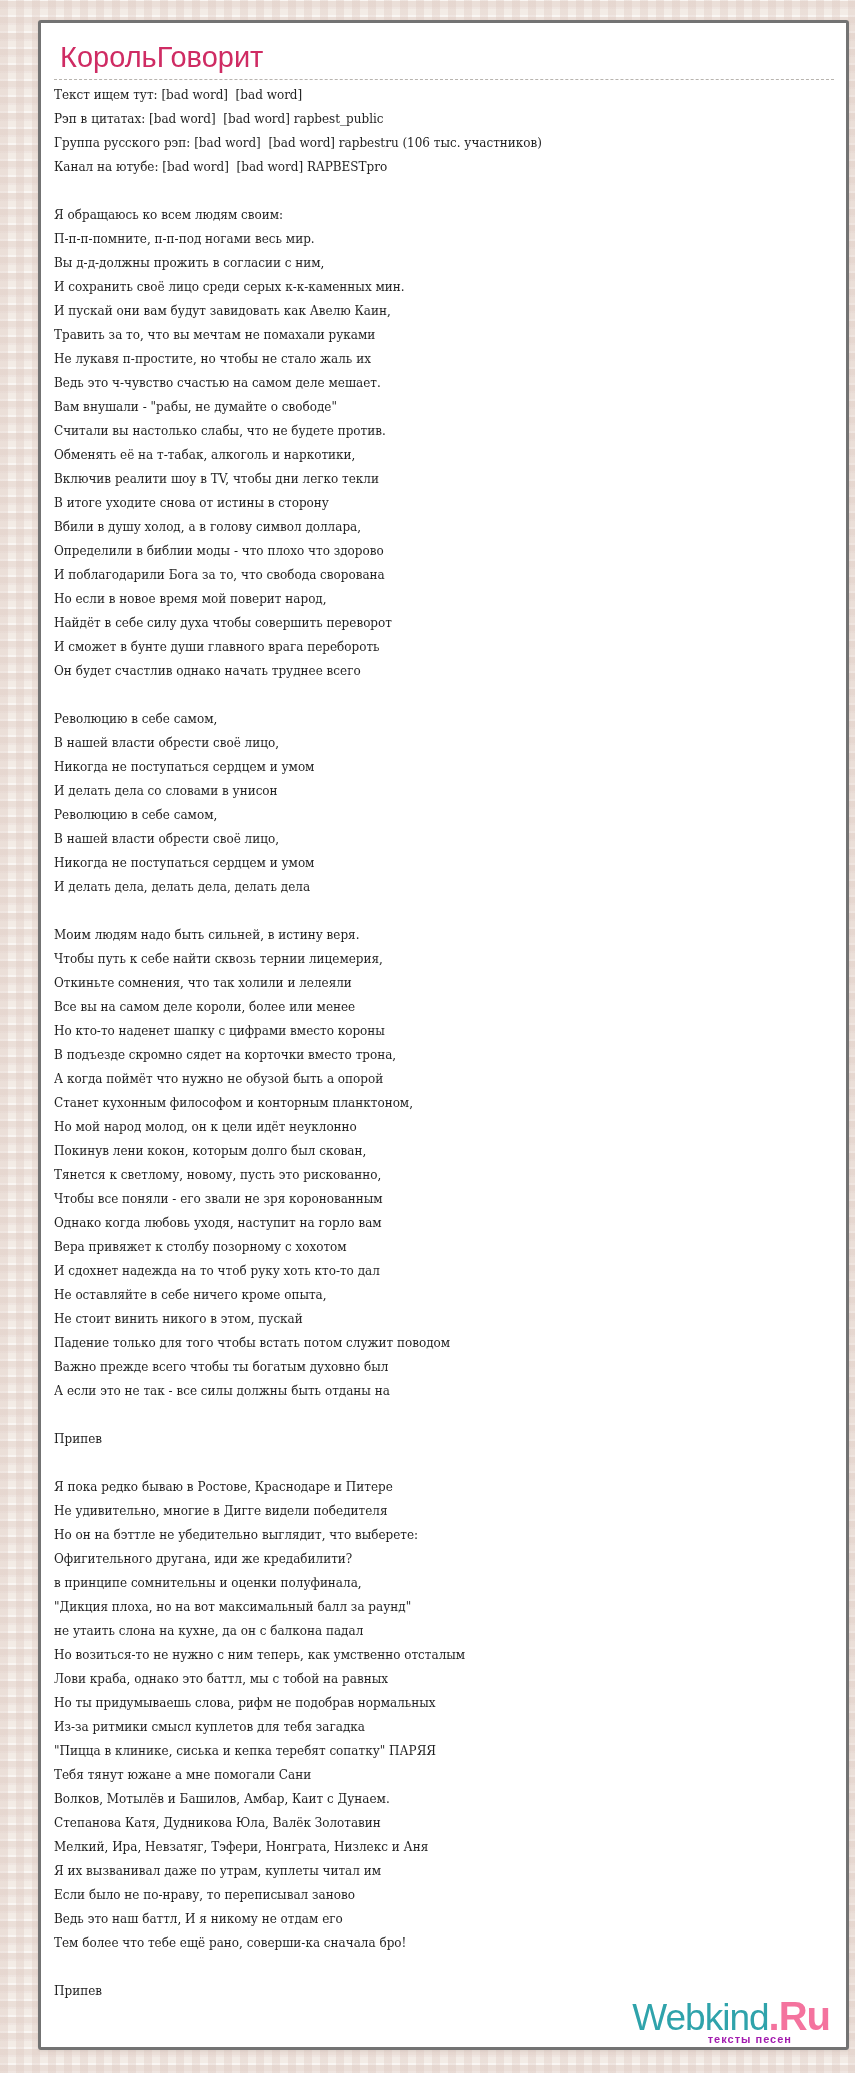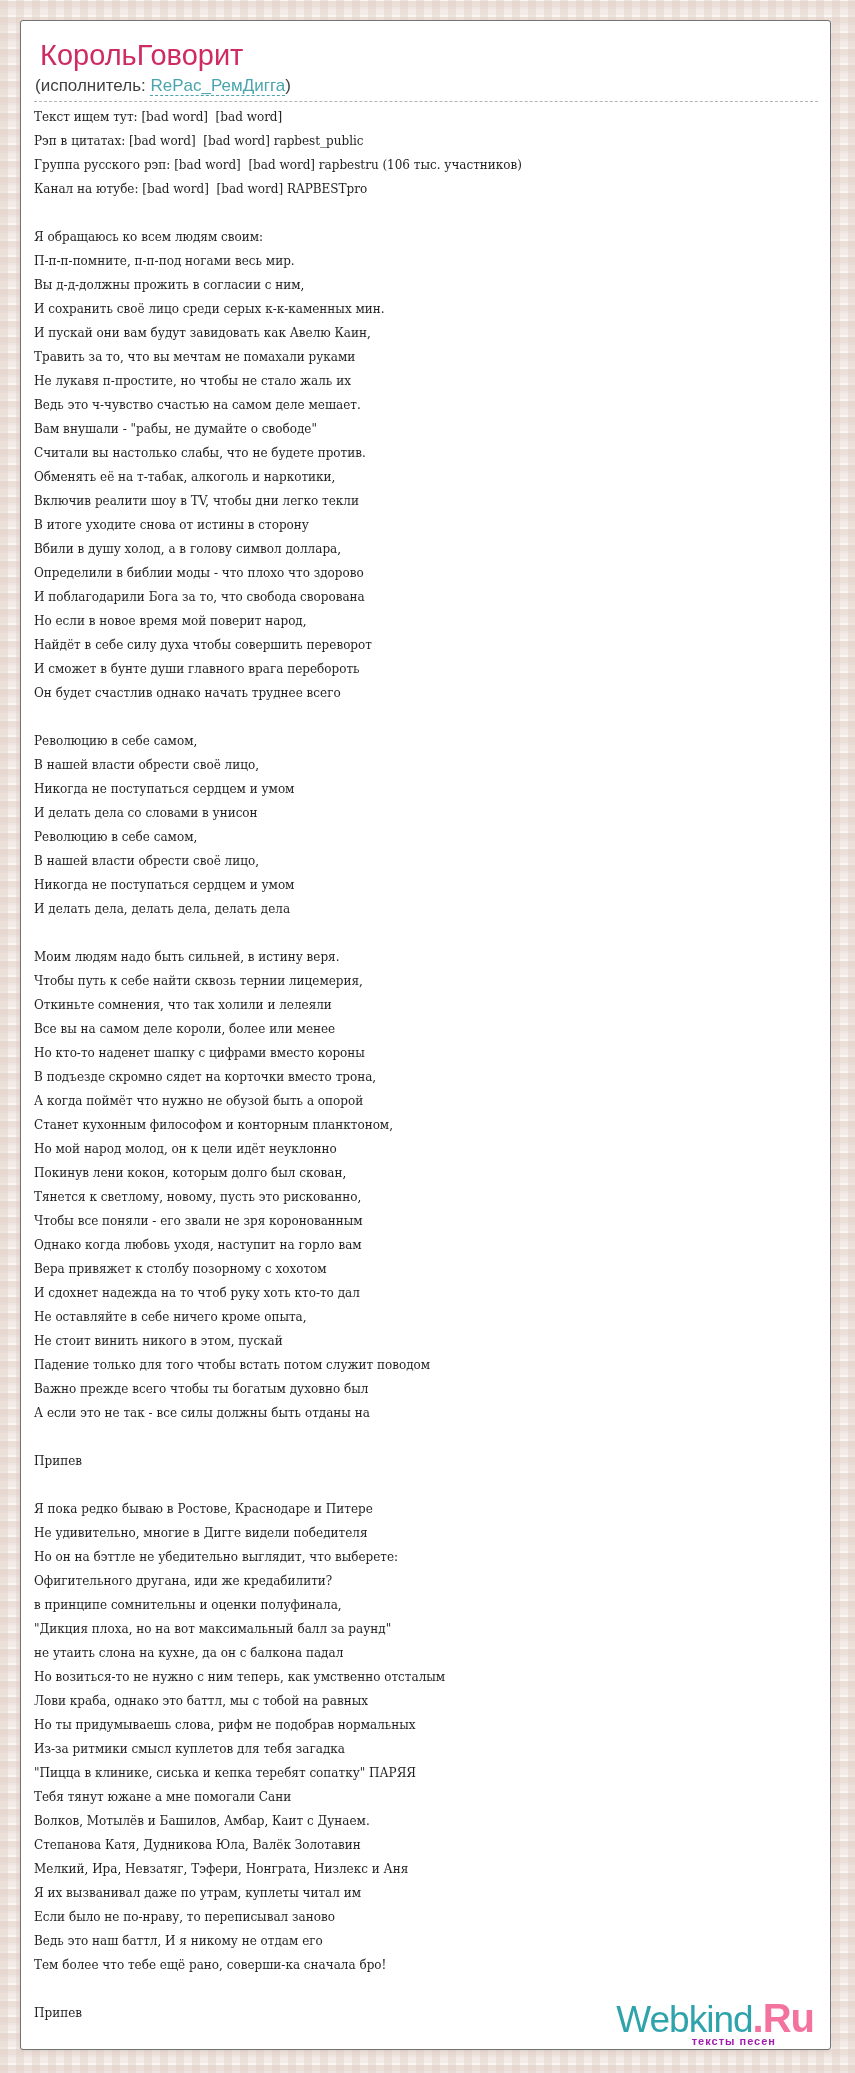--- a/index.html
+++ b/index.html
@@ -13,27 +13,27 @@
     overflow: hidden;
     font-family: "Liberation Sans", sans-serif;
     background-color: #f3ece6;
     background-image:
       repeating-linear-gradient(0deg, rgba(222,202,194,.38) 0 8px, transparent 8px 16px),
       repeating-linear-gradient(90deg, rgba(222,202,194,.38) 0 8px, transparent 8px 16px),
       repeating-linear-gradient(0deg, rgba(255,255,255,.5) 0 2px, transparent 2px 8px);
   }
   .card {
     position: absolute;
-    left: 20px;
+    left: 38px;
     top: 20px;
     width: 811px;
     height: 2030px;
     box-sizing: border-box;
     background: #ffffff;
-    border: 1px solid #737373;
+    border: 3px solid #737373;
     border-radius: 3px;
     box-shadow: 0 1px 3px rgba(0,0,0,.07);
     padding: 16px 12px 0 13px;
   }
   .page-title {
     margin: 0 0 0 6px;
     font-size: 29px;
     line-height: 36px;
     font-weight: 500;
     color: #cf2b63;
@@ -93,21 +93,20 @@
     letter-spacing: 1px;
   }
 </style>
 </head>
 <body>
 
 <div class="card">
 
   <h1 class="page-title">КорольГоворит</h1>
 
-  <div class="artist-line"><span>(исполнитель: </span><a class="artist-link">RePac_РемДигга</a><span>)</span></div>
 
   <hr class="separator">
 
   <div class="lyrics"><div>Текст ищем тут: [bad word]  [bad word]</div><div>Рэп в цитатах: [bad word]  [bad word] rapbest_public</div><div>Группа русского рэп: [bad word]  [bad word] rapbestru (106 тыс. участников)</div><div>Канал на ютубе: [bad word]  [bad word] RAPBESTpro</div><div>&nbsp;</div><div>Я обращаюсь ко всем людям своим:</div><div>П-п-п-помните, п-п-под ногами весь мир.</div><div>Вы д-д-должны прожить в согласии с ним,</div><div>И сохранить своё лицо среди серых к-к-каменных мин.</div><div>И пускай они вам будут завидовать как Авелю Каин,</div><div>Травить за то, что вы мечтам не помахали руками</div><div>Не лукавя п-простите, но чтобы не стало жаль их</div><div>Ведь это ч-чувство счастью на самом деле мешает.</div><div>Вам внушали - "рабы, не думайте о свободе"</div><div>Считали вы настолько слабы, что не будете против.</div><div>Обменять её на т-табак, алкоголь и наркотики,</div><div>Включив реалити шоу в TV, чтобы дни легко текли</div><div>В итоге уходите снова от истины в сторону</div><div>Вбили в душу холод, а в голову символ доллара,</div><div>Определили в библии моды - что плохо что здорово</div><div>И поблагодарили Бога за то, что свобода сворована</div><div>Но если в новое время мой поверит народ,</div><div>Найдёт в себе силу духа чтобы совершить переворот</div><div>И сможет в бунте души главного врага перебороть</div><div>Он будет счастлив однако начать труднее всего</div><div>&nbsp;</div><div>Революцию в себе самом,</div><div>В нашей власти обрести своё лицо,</div><div>Никогда не поступаться сердцем и умом</div><div>И делать дела со словами в унисон</div><div>Революцию в себе самом,</div><div>В нашей власти обрести своё лицо,</div><div>Никогда не поступаться сердцем и умом</div><div>И делать дела, делать дела, делать дела</div><div>&nbsp;</div><div>Моим людям надо быть сильней, в истину веря.</div><div>Чтобы путь к себе найти сквозь тернии лицемерия,</div><div>Откиньте сомнения, что так холили и лелеяли</div><div>Все вы на самом деле короли, более или менее</div><div>Но кто-то наденет шапку с цифрами вместо короны</div><div>В подъезде скромно сядет на корточки вместо трона,</div><div>А когда поймёт что нужно не обузой быть а опорой</div><div>Станет кухонным философом и конторным планктоном,</div><div>Но мой народ молод, он к цели идёт неуклонно</div><div>Покинув лени кокон, которым долго был скован,</div><div>Тянется к светлому, новому, пусть это рискованно,</div><div>Чтобы все поняли - его звали не зря коронованным</div><div>Однако когда любовь уходя, наступит на горло вам</div><div>Вера привяжет к столбу позорному с хохотом</div><div>И сдохнет надежда на то чтоб руку хоть кто-то дал</div><div>Не оставляйте в себе ничего кроме опыта,</div><div>Не стоит винить никого в этом, пускай</div><div>Падение только для того чтобы встать потом служит поводом</div><div>Важно прежде всего чтобы ты богатым духовно был</div><div>А если это не так - все силы должны быть отданы на</div><div>&nbsp;</div><div>Припев</div><div>&nbsp;</div><div>Я пока редко бываю в Ростове, Краснодаре и Питере</div><div>Не удивительно, многие в Дигге видели победителя</div><div>Но он на бэттле не убедительно выглядит, что выберете:</div><div>Офигительного другана, иди же кредабилити?</div><div>в принципе сомнительны и оценки полуфинала,</div><div>"Дикция плоха, но на вот максимальный балл за раунд"</div><div>не утаить слона на кухне, да он с балкона падал</div><div>Но возиться-то не нужно с ним теперь, как умственно отсталым</div><div>Лови краба, однако это баттл, мы с тобой на равных</div><div>Но ты придумываешь слова, рифм не подобрав нормальных</div><div>Из-за ритмики смысл куплетов для тебя загадка</div><div>"Пицца в клинике, сиська и кепка теребят сопатку" ПАРЯЯ</div><div>Тебя тянут южане а мне помогали Сани</div><div>Волков, Мотылёв и Башилов, Амбар, Каит с Дунаем.</div><div>Степанова Катя, Дудникова Юла, Валёк Золотавин</div><div>Мелкий, Ира, Невзатяг, Тэфери, Нонграта, Низлекс и Аня</div><div>Я их вызванивал даже по утрам, куплеты читал им</div><div>Если было не по-нраву, то переписывал заново</div><div>Ведь это наш баттл, И я никому не отдам его</div><div>Тем более что тебе ещё рано, соверши-ка сначала бро!</div><div>&nbsp;</div><div>Припев</div></div>
 
   <div class="logo">
     <span class="logo-main">Webkind</span><span class="logo-suffix">.Ru</span>
     <div class="logo-tagline">тексты песен</div>
   </div>
 

